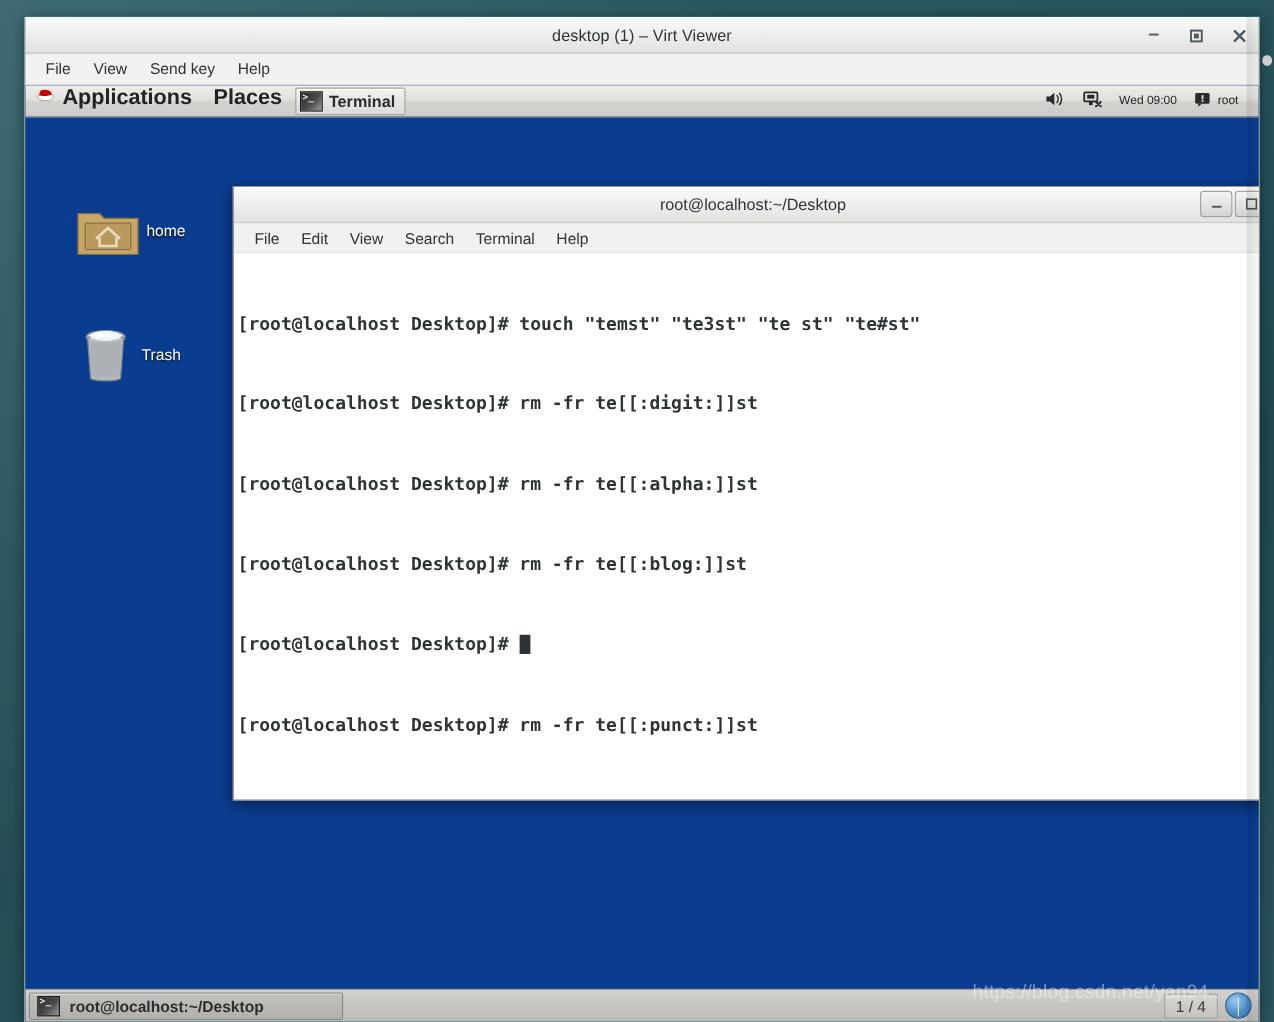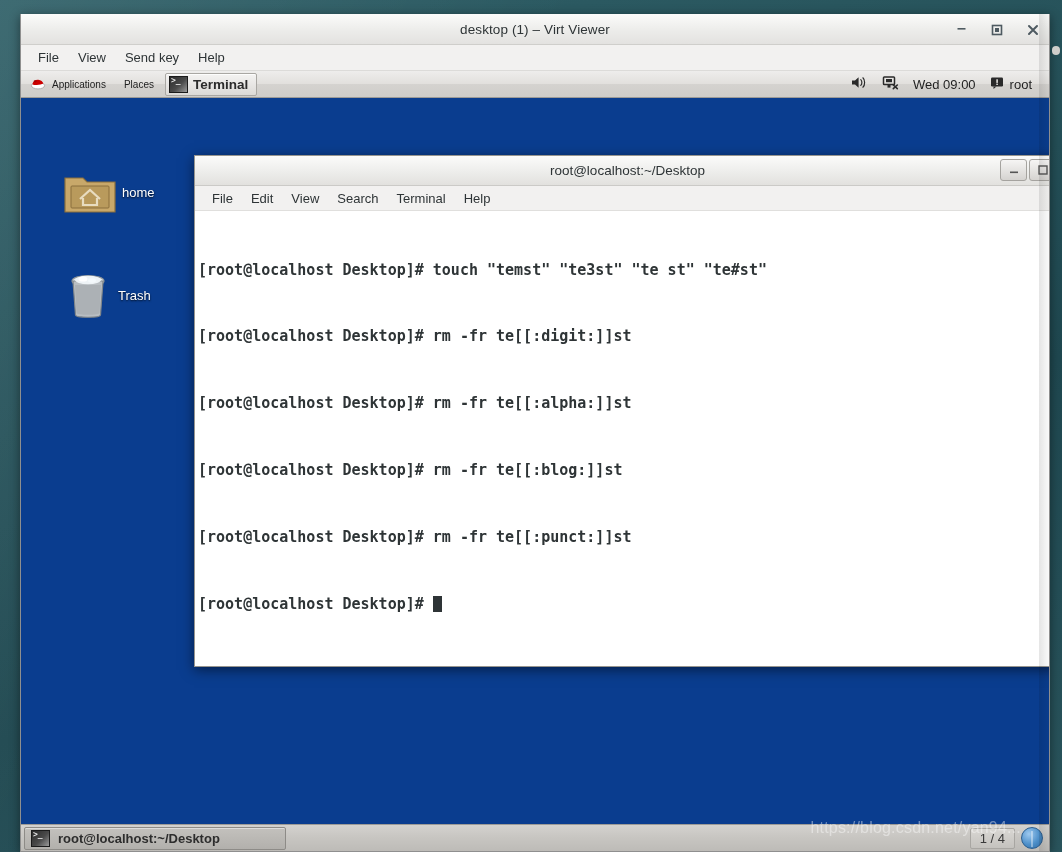--- a/index.html
+++ b/index.html
@@ -69,23 +69,23 @@
   #gnome-panel {
     position: absolute; left: 0; top: 0; right: 0; height: 27px;
     background: linear-gradient(to bottom, #eeedec 0%, #e2e0dd 48%, #d4d2cf 52%, #cfcdc9 100%);
     border-bottom: 1px solid #9d9b97;
     display: flex; align-items: center;
     font-size: 13.5px; color: #1f1f1f;
     z-index: 6;
   }
   #panel-left { display: flex; align-items: center; height: 100%; }
   .panel-item {
-    display: flex; align-items: center; gap: 6px;
+    display: flex; gap: 6px;
     padding: 0 9px; height: 100%; cursor: default;
-    font-weight: normal; font-size: 10px; color: #222;
+    font-weight: bold; font-size: 18px; color: #222;
   }
   #redhat-icon { width: 16px; height: 16px; position: relative; display:block; }
   #task-terminal {
     margin-left: 2px;
     height: 23px; min-width: 90px;
     background: linear-gradient(to bottom, #f4f3f2, #dcdad7);
     border: 1px solid #a9a7a3;
     border-radius: 2px;
     display: flex; align-items: center; gap: 5px;
     padding: 0 8px 0 3px;
@@ -100,21 +100,21 @@
     position: relative; overflow: hidden;
   }
   .term-mini-icon::before {
     content: ">_"; position: absolute; left: 1px; top: -1px;
     color: #e8e8e8; font-family: "DejaVu Sans Mono", monospace; font-size: 8px;
   }
   #panel-right {
     margin-left: auto; display: flex; align-items: center; gap: 0px;
     padding-right: 10px; height: 100%;
   }
-  .tray-item { display: flex; align-items: center; gap: 5px; padding: 0 7px; height: 100%; cursor: default; font-size: 13px; color: #1f1f1f; }
+  .tray-item { display: flex; align-items: center; gap: 5px; padding: 0 7px; height: 100%; cursor: default; font-size: 10px; color: #1f1f1f; }
 
   
   .desk-icon {
     position: absolute; width: 92px;
     display: flex; flex-direction: row; align-items: center; gap: 5px;
     cursor: default;
   }
   .desk-label {
     font-size: 13px; color: #ffffff;
     text-shadow: 0 1px 2px rgba(0,0,0,0.85);
@@ -392,22 +392,22 @@
         <div class="tmenu">Terminal</div>
         <div class="tmenu">Help</div>
       </div>
 
       <div id="term-body">
         <div id="term-lines">
           <div class="term-line">[root@localhost Desktop]# touch "temst" "te3st" "te st" "te#st"</div>
           <div class="term-line">[root@localhost Desktop]# rm -fr te[[:digit:]]st</div>
           <div class="term-line">[root@localhost Desktop]# rm -fr te[[:alpha:]]st</div>
           <div class="term-line">[root@localhost Desktop]# rm -fr te[[:blog:]]st</div>
+          <div class="term-line"><span>[root@localhost Desktop]# </span><span class="cursor"></span></div>
           <div class="term-line">[root@localhost Desktop]# rm -fr te[[:punct:]]st</div>
-          <div class="term-line"><span>[root@localhost Desktop]# </span><span class="cursor"></span></div>
         </div>
       </div>
     </div>
 
     <div id="gnome-taskbar">
       <div id="taskbar-window-btn">
         <span class="tb-term-icon"></span>
         <span>root@localhost:~/Desktop</span>
       </div>
       <div id="taskbar-right">

